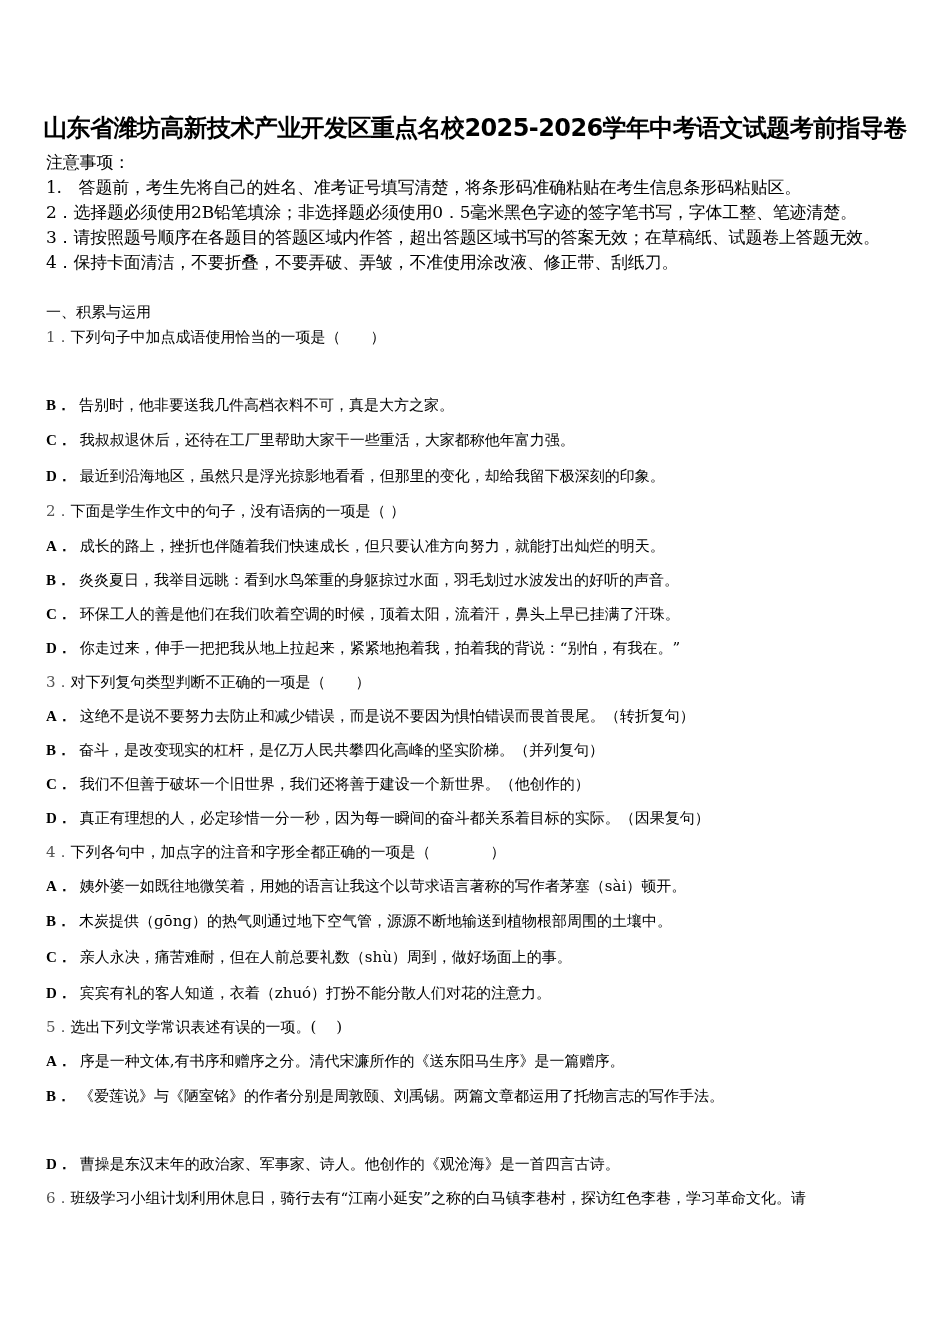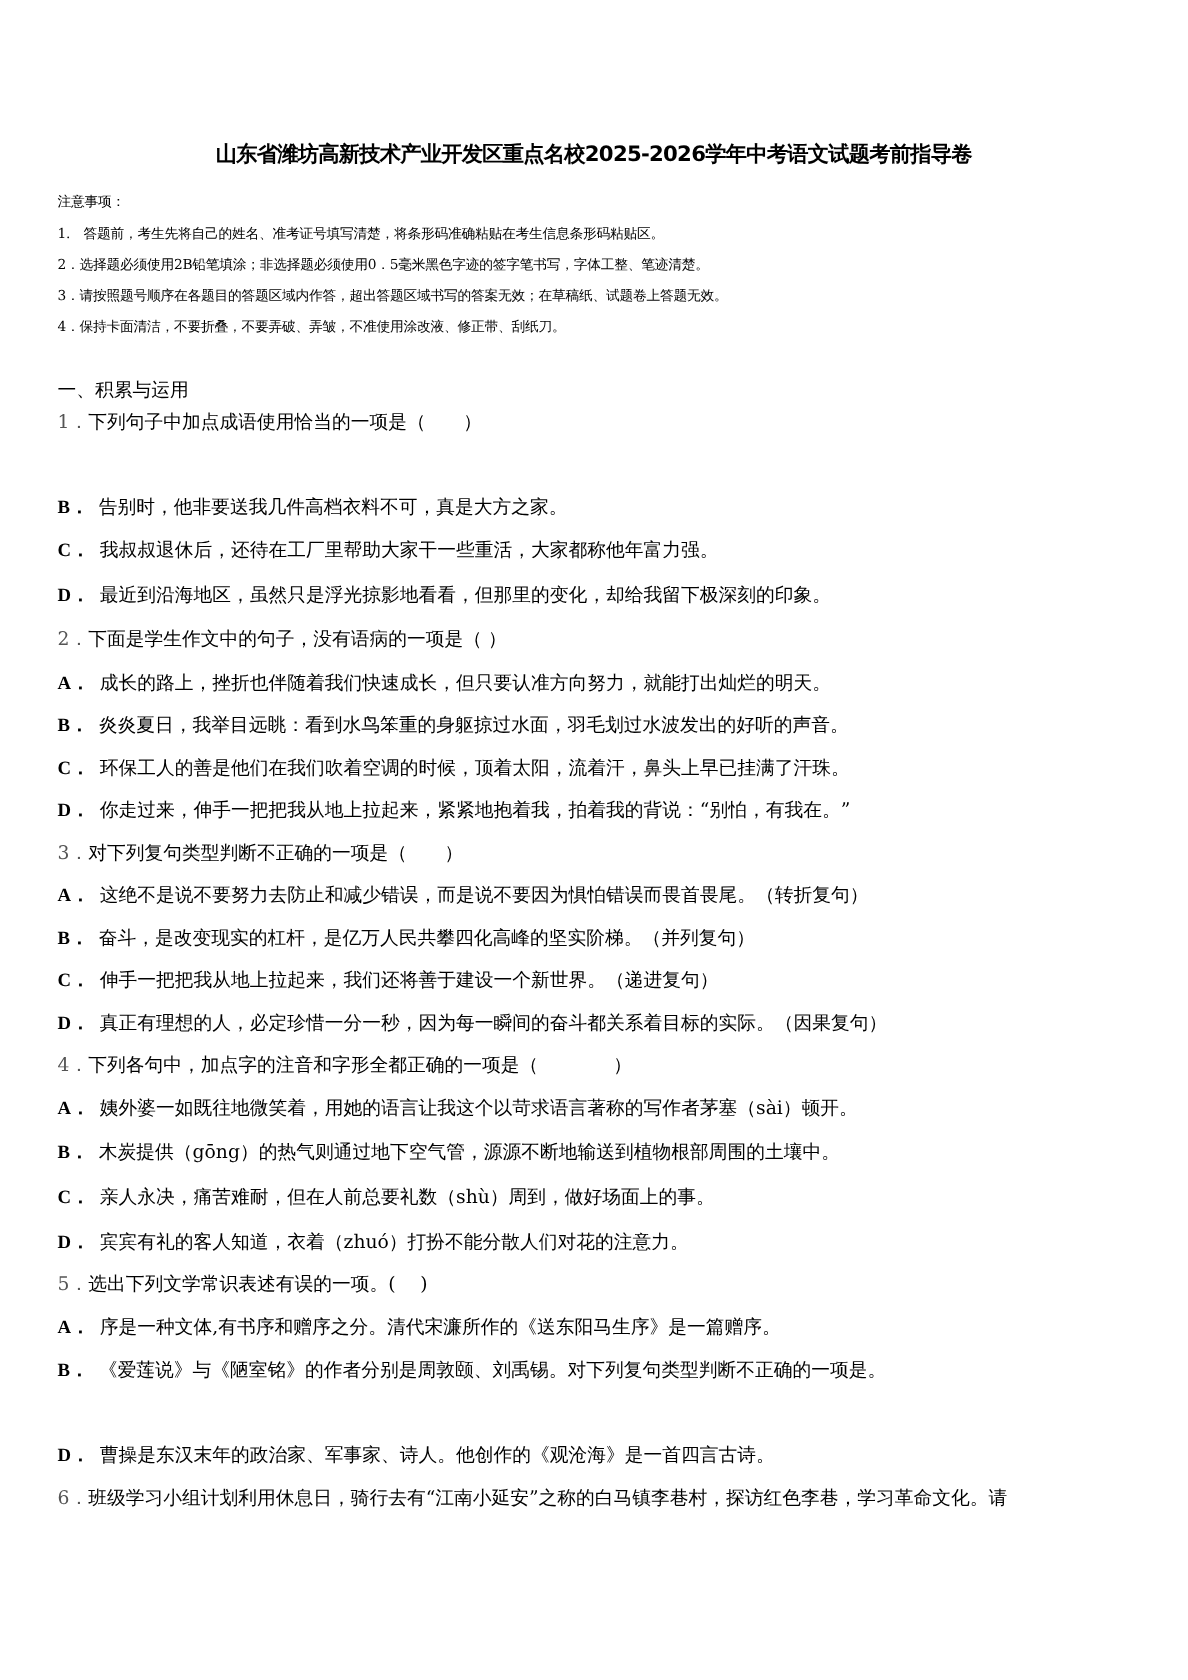--- a/index.html
+++ b/index.html
@@ -1,23 +1,23 @@
 <!DOCTYPE html>
 <html><head>
 <meta charset="utf-8">
 <style>
   html, body { margin: 0; padding: 0; background: #ffffff; }
   body { width: 950px; height: 1344px; position: relative; overflow: hidden;
          font-family: "DejaVu Serif", "Liberation Serif", serif; color: #000; }
   .page { position: absolute; left: 0; top: 0; width: 950px; height: 1344px; }
   .title { position: absolute; left: 0; width: 950px; top: 112px; text-align: center;
            font-family: "DejaVu Sans", "Liberation Sans", sans-serif; font-weight: bold;
-           font-size: 17px; letter-spacing: -0.6px; white-space: nowrap; }
+           font-size: 24px; letter-spacing: -0.6px; white-space: nowrap; }
   .line { position: absolute; left: 46px; font-size: 15px; white-space: nowrap; line-height: 18px; }
-  .notice { font-size: 11px; letter-spacing: -0.2px; }
+  .notice { font-size: 17px; letter-spacing: -0.2px; }
   .qnum { color: #555; }
   .opt-letter { font-weight: bold; font-family: "Liberation Serif", serif; margin-right: 8px; }
 </style>
 </head>
 <body>
 
 <div class="page">
 
   <div class="title">山东省潍坊高新技术产业开发区重点名校2025-2026学年中考语文试题考前指导卷</div>
 
@@ -42,35 +42,35 @@
   <div class="line" style="top:537px"><span class="opt-letter">A．</span><span>成长的路上，挫折也伴随着我们快速成长，但只要认准方向努力，就能打出灿烂的明天。</span></div>
   <div class="line" style="top:571px"><span class="opt-letter">B．</span><span>炎炎夏日，我举目远眺：看到水鸟笨重的身躯掠过水面，羽毛划过水波发出的好听的声音。</span></div>
   <div class="line" style="top:605px"><span class="opt-letter">C．</span><span>环保工人的善是他们在我们吹着空调的时候，顶着太阳，流着汗，鼻头上早已挂满了汗珠。</span></div>
   <div class="line" style="top:639px"><span class="opt-letter">D．</span><span>你走过来，伸手一把把我从地上拉起来，紧紧地抱着我，拍着我的背说：“别怕，有我在。”</span></div>
 
   <div class="line" style="top:673px">
     <span class="qnum">3．</span><span>对下列复句类型判断不正确的一项是（　　）</span>
   </div>
   <div class="line" style="top:707px"><span class="opt-letter">A．</span><span>这绝不是说不要努力去防止和减少错误，而是说不要因为惧怕错误而畏首畏尾。（转折复句）</span></div>
   <div class="line" style="top:741px"><span class="opt-letter">B．</span><span>奋斗，是改变现实的杠杆，是亿万人民共攀四化高峰的坚实阶梯。（并列复句）</span></div>
-  <div class="line" style="top:775px"><span class="opt-letter">C．</span><span>伸手一把把我从地上拉起来，我们还将善于建设一个新世界。（递进复句）</span></div>
+  <div class="line" style="top:775px"><span class="opt-letter">C．</span><span>我们不但善于破坏一个旧世界，我们还将善于建设一个新世界。（他创作的）</span></div>
   <div class="line" style="top:809px"><span class="opt-letter">D．</span><span>真正有理想的人，必定珍惜一分一秒，因为每一瞬间的奋斗都关系着目标的实际。（因果复句）</span></div>
 
   <div class="line" style="top:843px">
     <span class="qnum">4．</span><span>下列各句中，加点字的注音和字形全都正确的一项是（　　　　）</span>
   </div>
   <div class="line" style="top:877px"><span class="opt-letter">A．</span><span>姨外婆一如既往地微笑着，用她的语言让我这个以苛求语言著称的写作者茅塞（sài）顿开。</span></div>
   <div class="line" style="top:912px"><span class="opt-letter">B．</span><span>木炭提供（gōng）的热气则通过地下空气管，源源不断地输送到植物根部周围的土壤中。</span></div>
   <div class="line" style="top:948px"><span class="opt-letter">C．</span><span>亲人永决，痛苦难耐，但在人前总要礼数（shù）周到，做好场面上的事。</span></div>
   <div class="line" style="top:984px"><span class="opt-letter">D．</span><span>宾宾有礼的客人知道，衣着（zhuó）打扮不能分散人们对花的注意力。</span></div>
 
   <div class="line" style="top:1018px">
     <span class="qnum">5．</span><span>选出下列文学常识表述有误的一项。(　 )</span>
   </div>
   <div class="line" style="top:1052px"><span class="opt-letter">A．</span><span>序是一种文体,有书序和赠序之分。清代宋濂所作的《送东阳马生序》是一篇赠序。</span></div>
-  <div class="line" style="top:1087px"><span class="opt-letter">B．</span><span>《爱莲说》与《陋室铭》的作者分别是周敦颐、刘禹锡。对下列复句类型判断不正确的一项是。</span></div>
+  <div class="line" style="top:1087px"><span class="opt-letter">B．</span><span>《爱莲说》与《陋室铭》的作者分别是周敦颐、刘禹锡。两篇文章都运用了托物言志的写作手法。</span></div>
   <div class="line" style="top:1155px"><span class="opt-letter">D．</span><span>曹操是东汉末年的政治家、军事家、诗人。他创作的《观沧海》是一首四言古诗。</span></div>
 
   <div class="line" style="top:1189px">
     <span class="qnum">6．</span><span>班级学习小组计划利用休息日，骑行去有“江南小延安”之称的白马镇李巷村，探访红色李巷，学习革命文化。请</span>
   </div>
 
 </div>
 
 </body></html>

